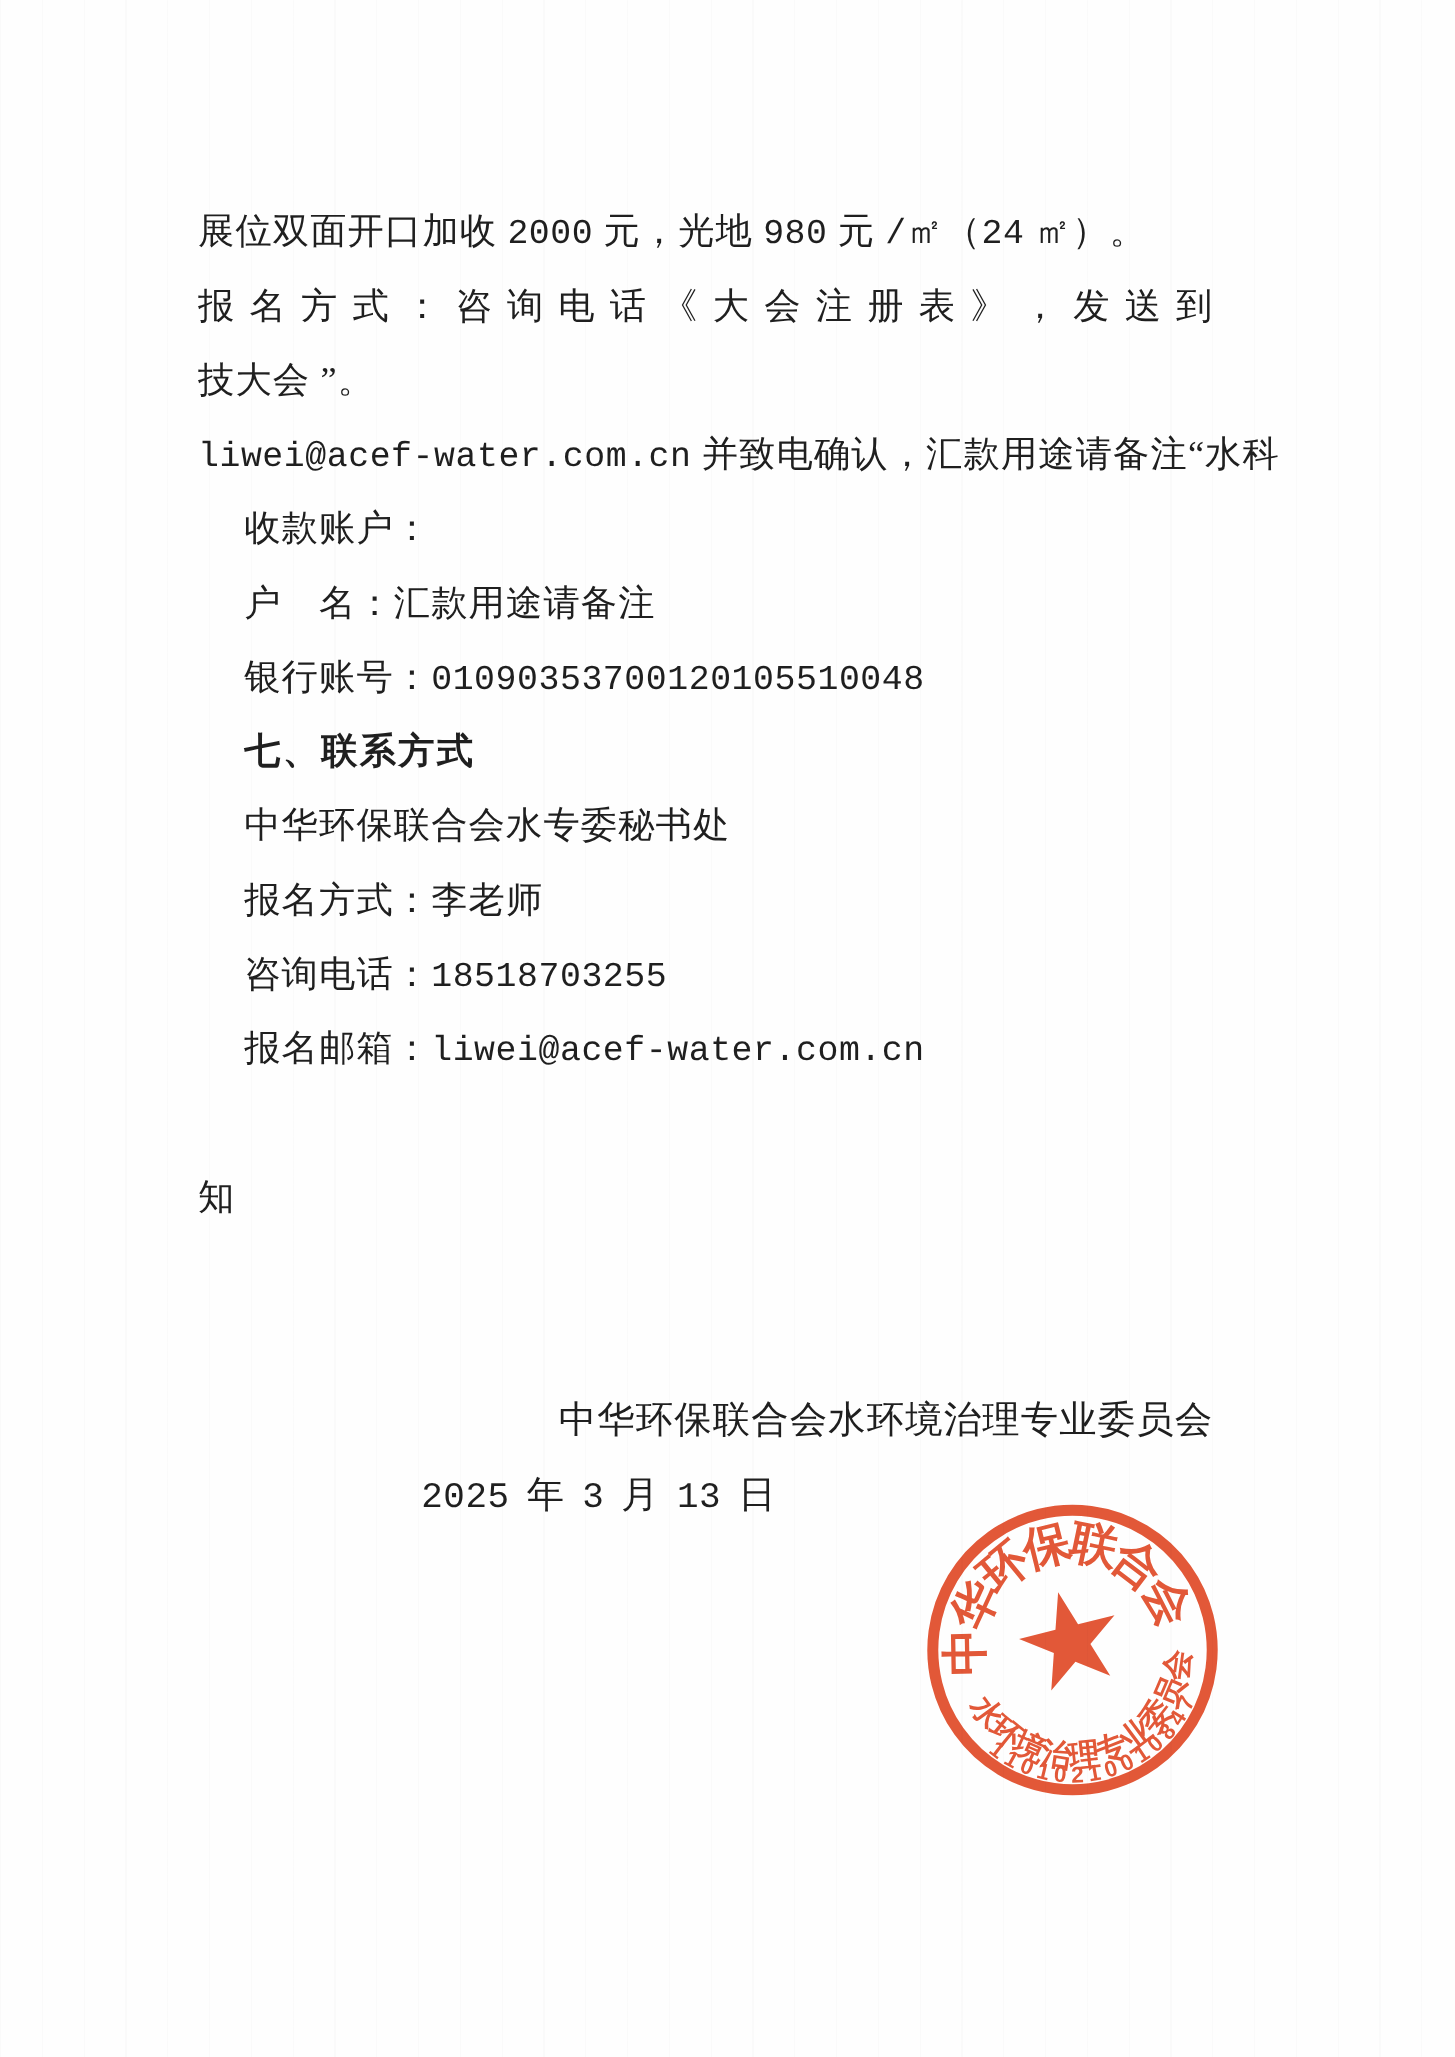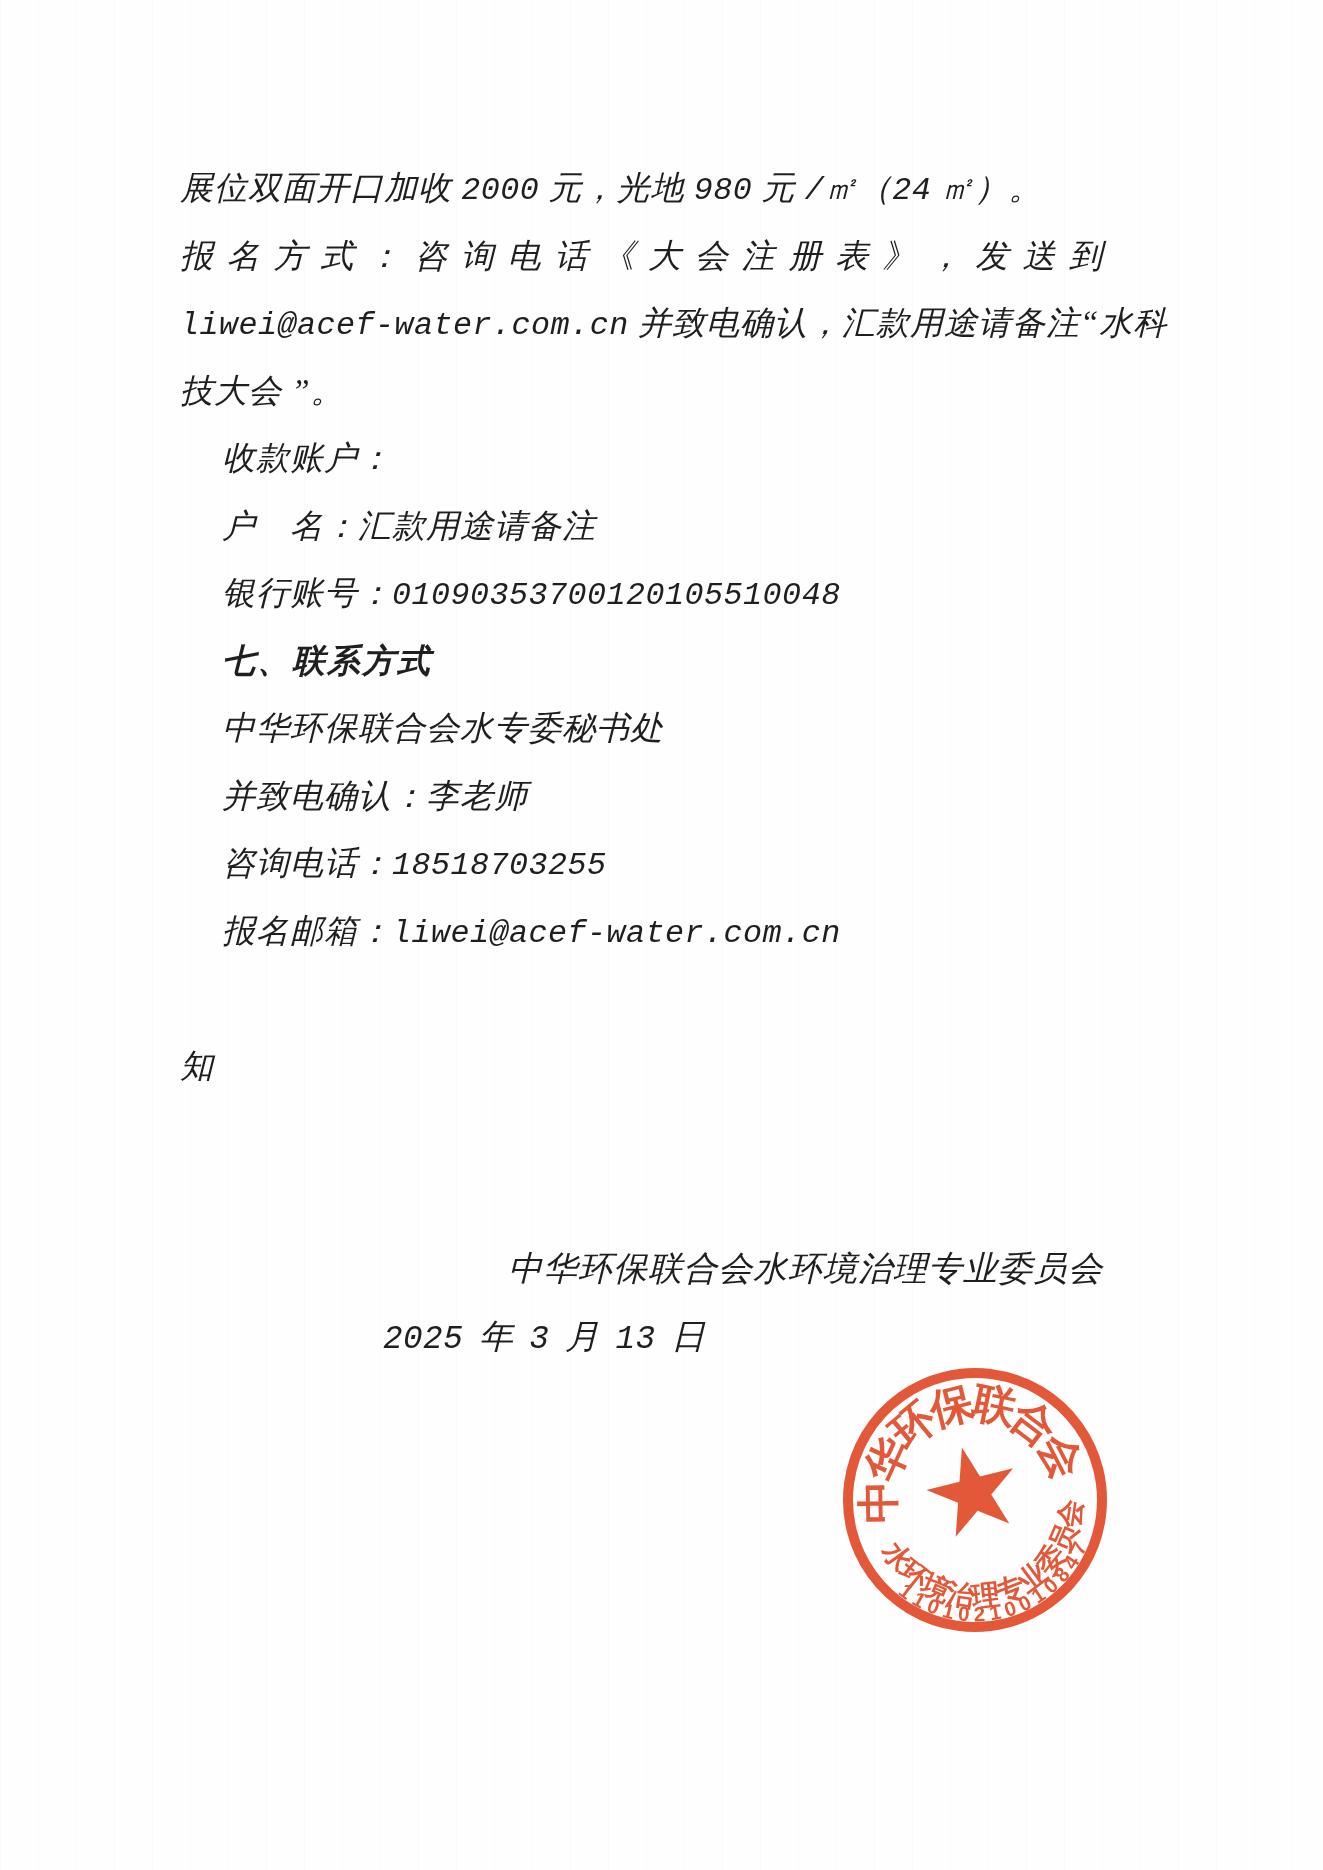--- a/index.html
+++ b/index.html
@@ -13,26 +13,25 @@
   }
   .page{
     position:absolute;inset:0;
     background:
       repeating-linear-gradient(90deg, rgba(0,0,0,0.014) 0 1px, rgba(0,0,0,0) 1px 38px);
   }
   .doc{
     position:absolute;top:168px;left:0;width:1323px;
   }
   .line{
-    height:67.5px;line-height:41px;
+    height:67.5px;line-height:87px;
     font-size:33px;
     padding-left:180px;
     white-space:pre;
     letter-spacing:1px;
-    font-style:italic;
   }
   .line.indent{padding-left:222px;}
   .line.justify{letter-spacing:13.8px;}
   .line.bold{font-weight:bold;letter-spacing:2px;}
   .line.blank{padding:0;}
   .line.sig{padding-left:0;text-align:right;padding-right:220px;font-size:34px;}
   .line.date{padding-left:0;text-align:center;padding-right:234px;font-size:34px;word-spacing:6px;}
   .latin{
     font-family:"Liberation Mono","DejaVu Sans Mono",monospace;
     font-size:0.96em;
@@ -46,28 +45,28 @@
   }
   #stamp text{font-family:"Liberation Sans","DejaVu Sans",sans-serif;}
 </style>
 </head>
 <body>
 
 <div class="page">
   <div class="doc" id="doc">
       <div class="line flush">展位双面开口加收 <span class="latin">2000</span> 元，光地 <span class="latin">980</span> 元 <span class="latin">/</span>㎡（<span class="latin">24</span> ㎡）。</div>
       <div class="line flush justify">报名方式：咨询电话《大会注册表》，发送到</div>
+      <div class="line flush">技大会 ”。</div>
       <div class="line flush"><span class="latin">liwei@acef-water.com.cn</span> 并致电确认，汇款用途请备注“水科</div>
-      <div class="line flush">技大会 ”。</div>
       <div class="line indent">收款账户：</div>
       <div class="line indent">户　名：汇款用途请备注</div>
       <div class="line indent">银行账号：<span class="latin">01090353700120105510048</span></div>
       <div class="line indent bold">七、联系方式</div>
       <div class="line indent">中华环保联合会水专委秘书处</div>
-      <div class="line indent">并致电确认：李老师</div>
+      <div class="line indent">报名方式：李老师</div>
       <div class="line indent">咨询电话：<span class="latin">18518703255</span></div>
       <div class="line indent">报名邮箱：<span class="latin">liwei@acef-water.com.cn</span></div>
       <div class="line blank"></div>
       <div class="line flush">知</div>
       <div class="line blank"></div>
       <div class="line blank"></div>
       <div class="line sig">中华环保联合会水环境治理专业委员会</div>
       <div class="line date"><span class="latin">2025</span> 年 <span class="latin">3</span> 月 <span class="latin">13</span> 日</div>
     </div>
   <svg id="stamp" width="1323" height="1870" viewBox="0 0 1323 1870">

